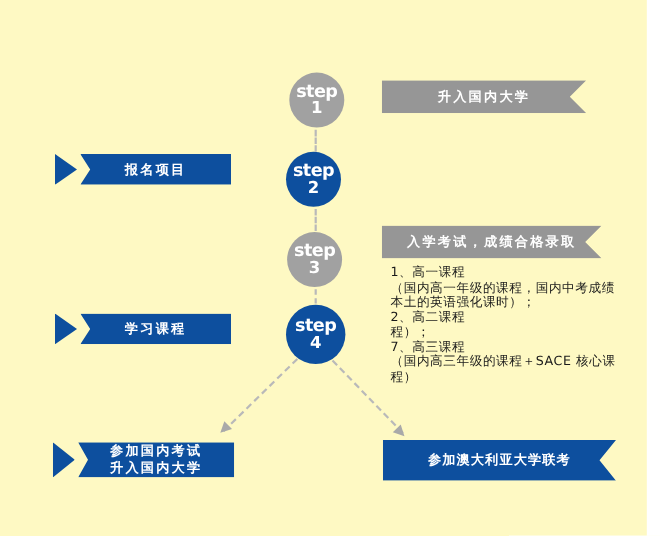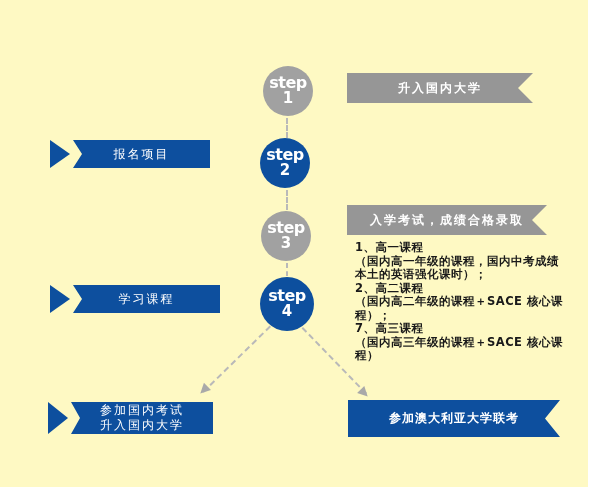--- a/index.html
+++ b/index.html
@@ -35,29 +35,29 @@
   
   .ribbon-left { position:absolute; }
   .ribbon-left .cap {
     position:absolute; left:0; top:0; bottom:0; width:20px;
     clip-path:polygon(0 0, 100% 50%, 0 100%);
   }
   .ribbon-left .body {
     position:absolute; left:23px; right:0; top:0; bottom:0;
     clip-path:polygon(0 0, 100% 0, 100% 100%, 0 100%, 9px 50%);
     display:flex; flex-direction:column; align-items:center; justify-content:center;
-    color:#ffffff; font-weight:normal; letter-spacing:2px; text-align:center;
+    color:#ffffff; font-weight:bold; letter-spacing:2px; text-align:center;
   }
   .fs12 { font-size:12px; }
   .lh15 { line-height:15px; }
   .lh17 { line-height:17px; }
 
   
   .course-list {
-    position:absolute; color:#1a1a1a; font-weight:bold;
+    position:absolute; color:#1a1a1a; font-weight:normal;
     font-size:11.5px; line-height:13.5px; letter-spacing:0.5px;
   }
 
   
   .diag {
     position:absolute; height:0; border-top:2px dashed #b9b9b9;
     transform-origin:0 0;
   }
   .diag .head {
     position:absolute; right:-3px; top:-5px; width:0; height:0;
@@ -106,28 +106,27 @@
 
   <div class="ribbon-right bg-gray fs12" style="left:347px; top:205px; width:200px; height:30px;">
     <span>入学考试，成绩合格录取</span>
   </div>
 
   <div class="course-list" style="left:355px; top:241px; width:218px;">
     <div>1、高一课程</div>
     <div>（国内高一年级的课程，国内中考成绩</div>
     <div>本土的英语强化课时）；</div>
     <div>2、高二课程</div>
-    <div>（国内高二年级的课程＋SACE 核心课</div>
     <div>程）；</div>
     <div>7、高三课程</div>
     <div>（国内高三年级的课程＋SACE 核心课</div>
     <div>程）</div>
   </div>
 
-  <div class="ribbon-left" style="left:50px; top:285px; width:160px; height:28px;padding-left:10px;">
+  <div class="ribbon-left" style="left:50px; top:285px; width:160px; height:28px;">
     <div class="cap bg-blue"></div>
     <div class="body bg-blue fs12">
       <span>学习课程</span>
     </div>
   </div>
 
   <div class="diag" style="left:271px; top:327px; width:94px; transform:rotate(135.6deg);">
     <div class="head"></div>
   </div>
   <div class="diag" style="left:303px; top:327px; width:92px; transform:rotate(45.9deg);">

